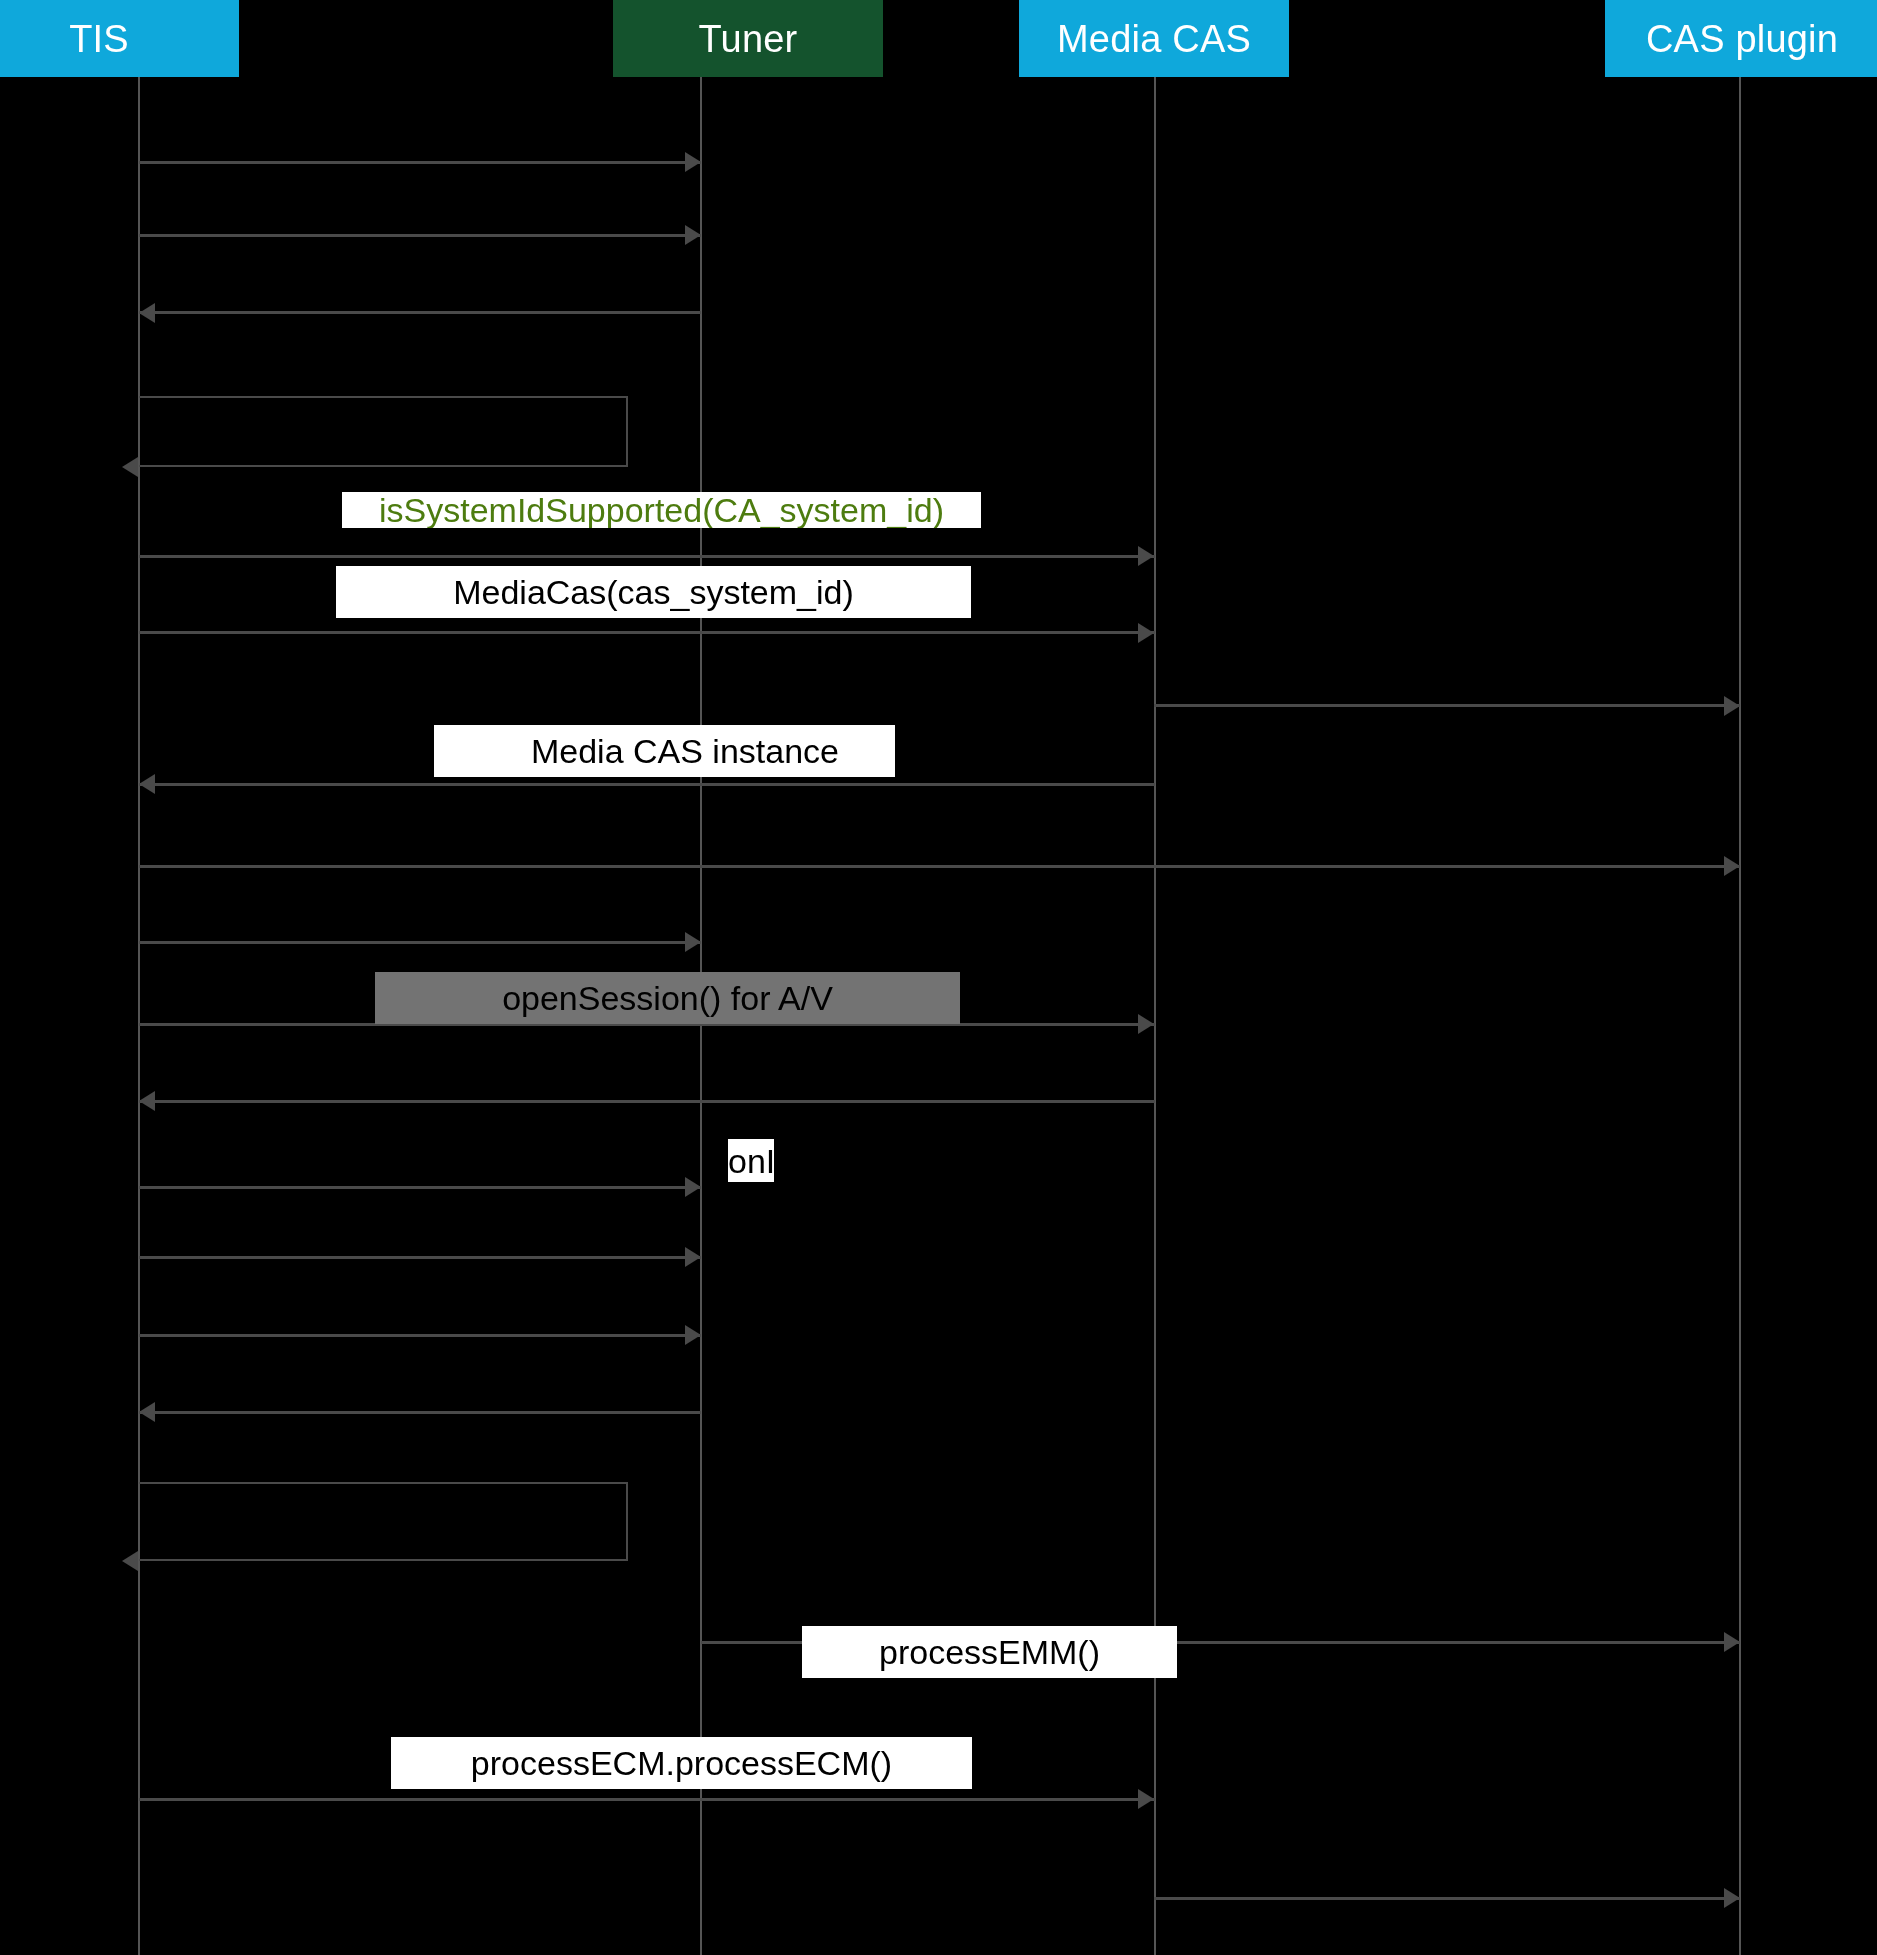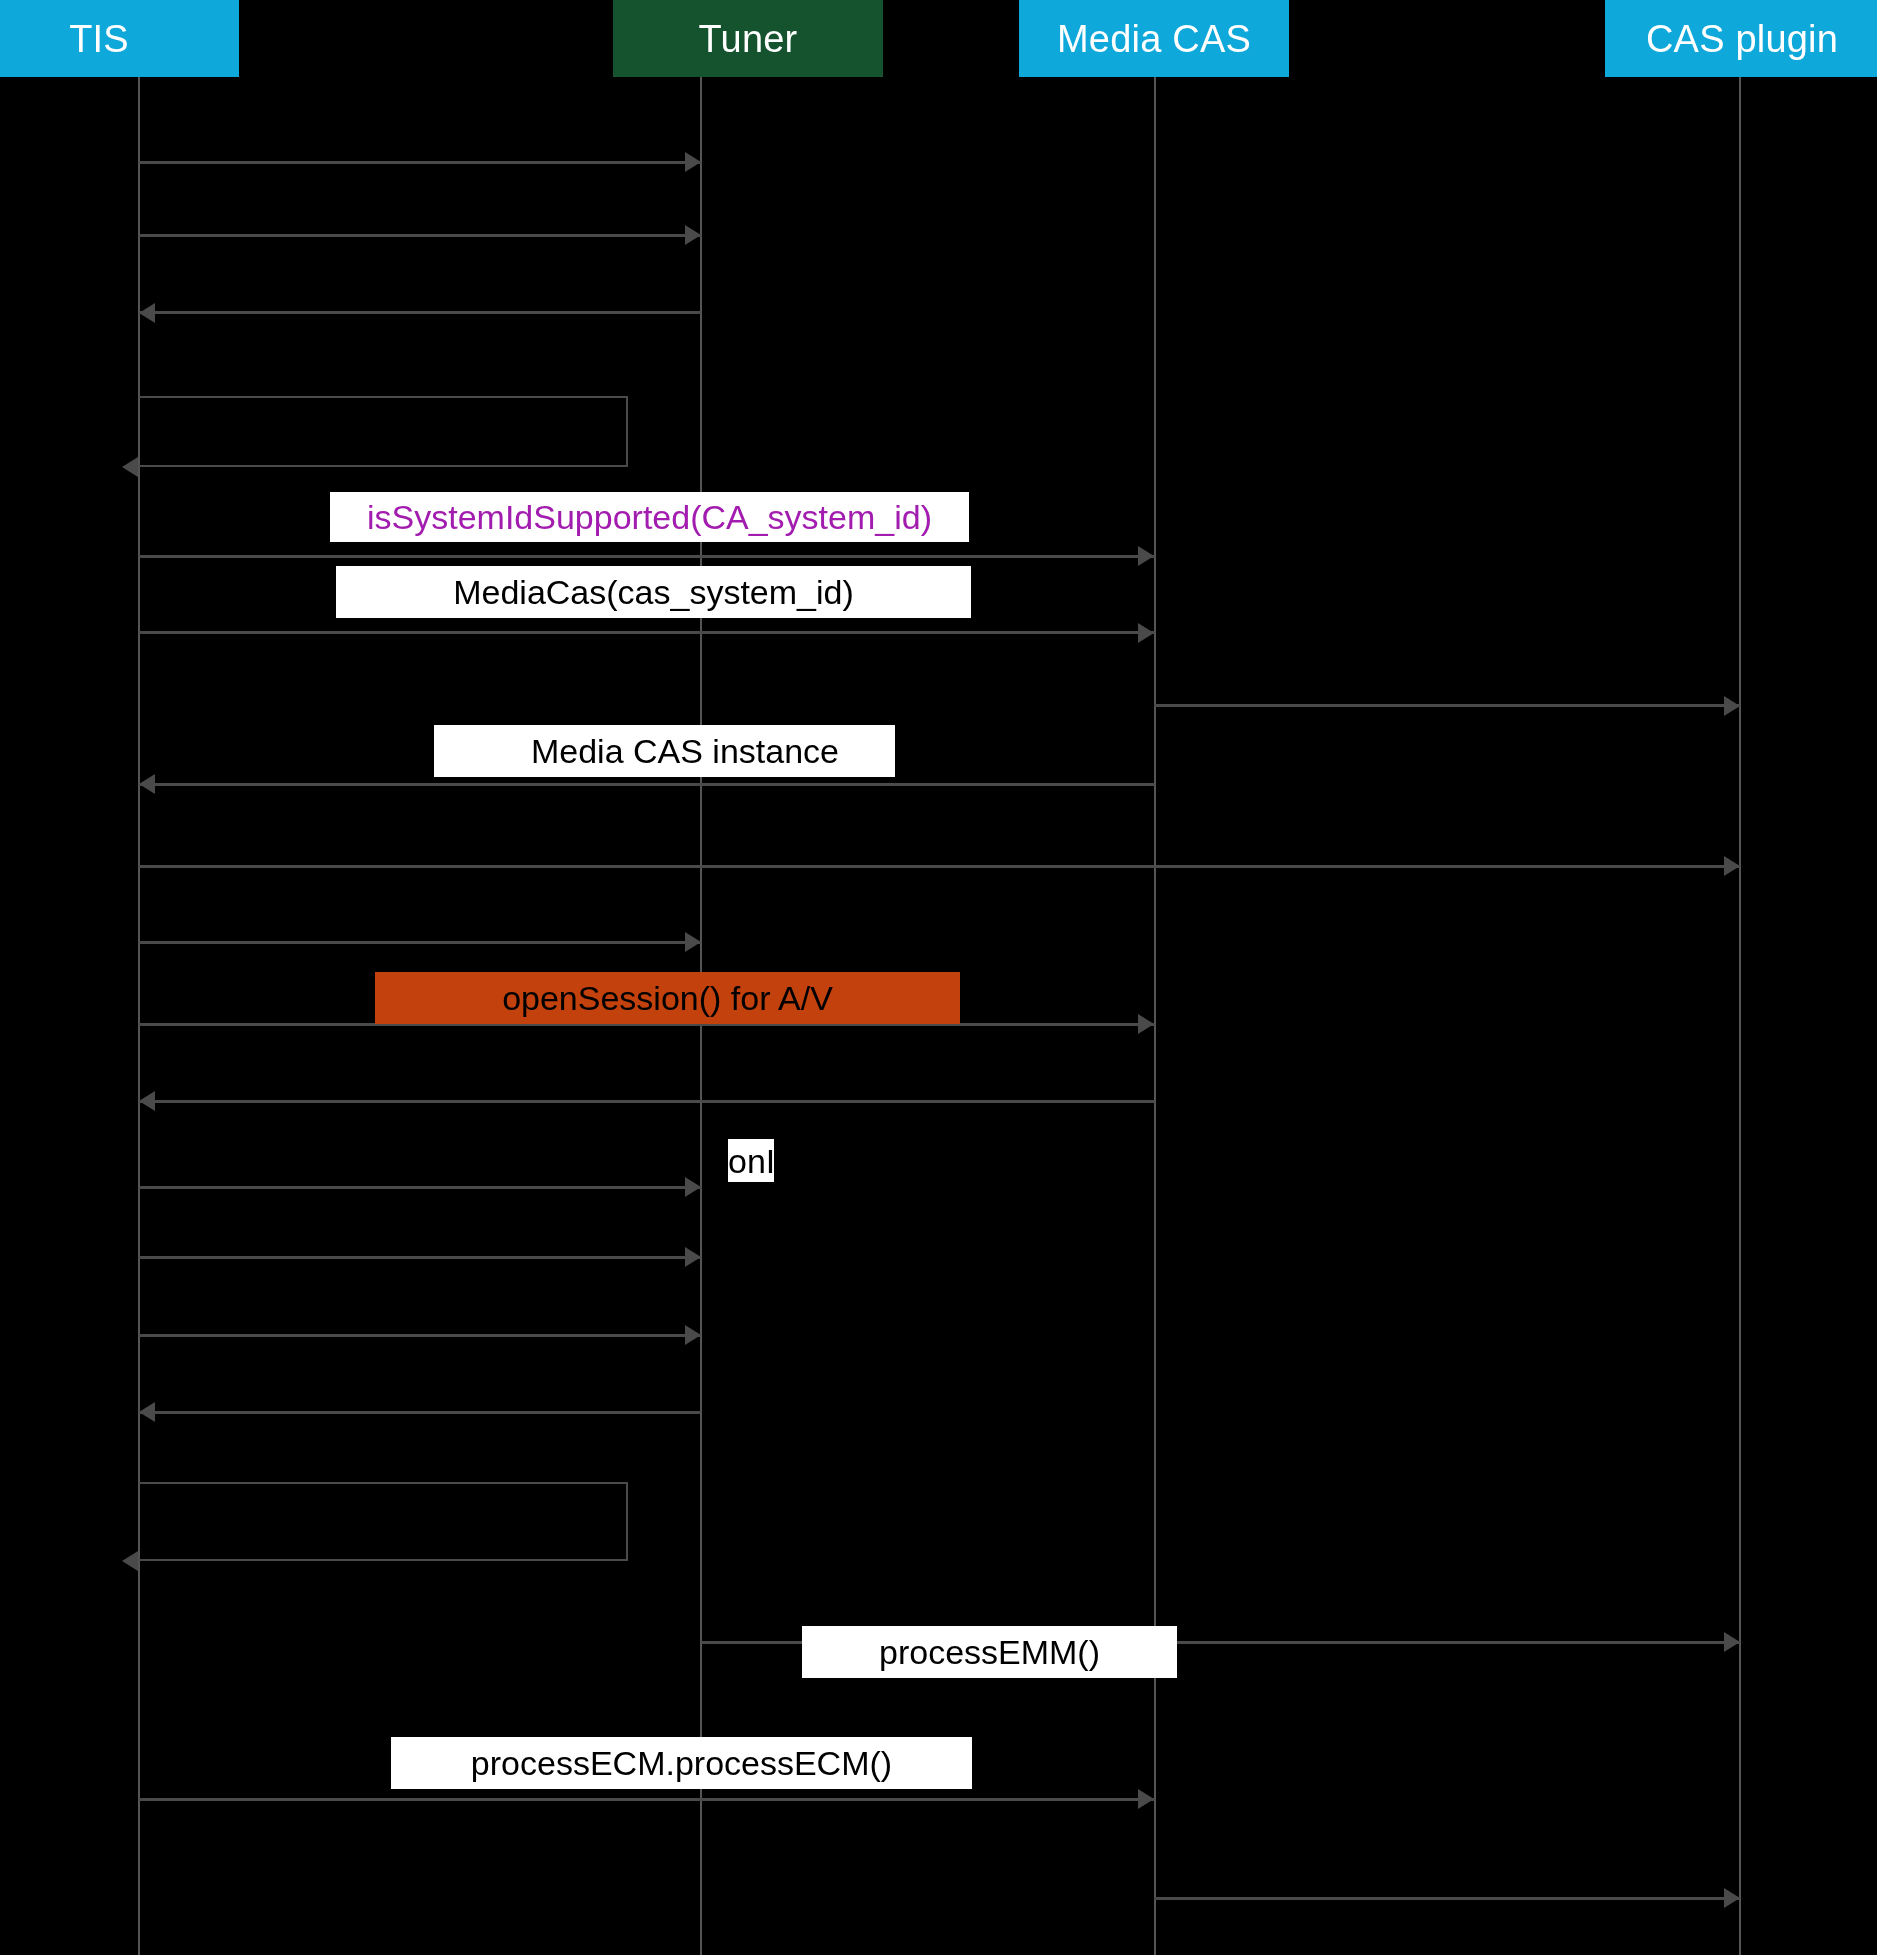--- a/index.html
+++ b/index.html
@@ -111,36 +111,36 @@
     <div class="msgline" style="left: 139px; top: 161px; width: 562px; background: rgb(74, 74, 74);"></div>
     <div class="arrowhead right" style="top: 152px; left: 685px; border-left-color: rgb(74, 74, 74);"></div>
     <div class="msgline" style="left: 139px; top: 234px; width: 562px; background: rgb(74, 74, 74);"></div>
     <div class="arrowhead right" style="top: 225px; left: 685px; border-left-color: rgb(74, 74, 74);"></div>
     <div class="msgline" style="left: 139px; top: 311px; width: 562px; background: rgb(74, 74, 74);"></div>
     <div class="arrowhead left" style="top: 303px; left: 139px; border-right-color: rgb(74, 74, 74);"></div>
     <div class="selfloop" style="left: 139px; top: 396px; width: 489px; height: 71px; border-color: rgb(74, 74, 74);"></div>
     <div class="arrowhead left" style="left: 122px; top: 457px; border-right-color: rgb(74, 74, 74);"></div>
     <div class="msgline" style="left: 139px; top: 555px; width: 1016px; background: rgb(74, 74, 74);"></div>
     <div class="arrowhead right" style="top: 546px; left: 1138px; border-left-color: rgb(74, 74, 74);"></div>
-    <div class="mlabel" style="left: 330px; top: 492px; width: 639px; height: 50px; background: rgb(255, 255, 255); color: #a21caf;">isSystemIdSupported(CA_system_id)</div>
+    <div class="mlabel" style="left: 342px; top: 492px; width: 639px; height: 36px; background: rgb(255, 255, 255); color: #4d7c0f;">isSystemIdSupported(CA_system_id)</div>
     <div class="msgline" style="left: 139px; top: 631px; width: 1016px; background: rgb(74, 74, 74);"></div>
     <div class="arrowhead right" style="top: 623px; left: 1138px; border-left-color: rgb(74, 74, 74);"></div>
     <div class="mlabel" style="left: 336px; top: 566px; width: 635px; height: 52px; background: rgb(255, 255, 255); color: rgb(0, 0, 0);">MediaCas(cas_system_id)</div>
     <div class="msgline" style="left: 1154px; top: 704px; width: 586px; background: rgb(74, 74, 74);"></div>
     <div class="arrowhead right" style="top: 696px; left: 1724px; border-left-color: rgb(74, 74, 74);"></div>
     <div class="msgline" style="left: 139px; top: 783px; width: 1016px; background: rgb(74, 74, 74);"></div>
     <div class="arrowhead left" style="top: 774px; left: 139px; border-right-color: rgb(74, 74, 74);"></div>
     <div class="mlabel" style="left: 434px; top: 725px; width: 461px; height: 52px; background: rgb(255, 255, 255); color: rgb(0, 0, 0); padding-left: 41px;">Media CAS instance</div>
     <div class="msgline" style="left: 139px; top: 865px; width: 1601px; background: rgb(74, 74, 74);"></div>
     <div class="arrowhead right" style="top: 856px; left: 1724px; border-left-color: rgb(74, 74, 74);"></div>
     <div class="msgline" style="left: 139px; top: 941px; width: 562px; background: rgb(74, 74, 74);"></div>
     <div class="arrowhead right" style="top: 932px; left: 685px; border-left-color: rgb(74, 74, 74);"></div>
     <div class="msgline" style="left: 139px; top: 1023px; width: 1016px; background: rgb(74, 74, 74);"></div>
     <div class="arrowhead right" style="top: 1014px; left: 1138px; border-left-color: rgb(74, 74, 74);"></div>
-    <div class="mlabel" style="left: 375px; top: 972px; width: 585px; height: 52px; background: #c2410c; color: rgb(0, 0, 0);">openSession() for A/V</div>
+    <div class="mlabel" style="left: 375px; top: 972px; width: 585px; height: 52px; background: #737373; color: rgb(0, 0, 0);">openSession() for A/V</div>
     <div class="msgline" style="left: 139px; top: 1100px; width: 1016px; background: rgb(74, 74, 74);"></div>
     <div class="arrowhead left" style="top: 1091px; left: 139px; border-right-color: rgb(74, 74, 74);"></div>
     <div class="msgline" style="left: 139px; top: 1186px; width: 562px; background: rgb(74, 74, 74);"></div>
     <div class="arrowhead right" style="top: 1177px; left: 685px; border-left-color: rgb(74, 74, 74);"></div>
     <div class="mlabel clipped" style="left: 728px; top: 1139px; width: 46px; height: 43px; background: rgb(255, 255, 255); color: rgb(0, 0, 0);">onId</div>
     <div class="msgline" style="left: 139px; top: 1256px; width: 562px; background: rgb(74, 74, 74);"></div>
     <div class="arrowhead right" style="top: 1247px; left: 685px; border-left-color: rgb(74, 74, 74);"></div>
     <div class="msgline" style="left: 139px; top: 1334px; width: 562px; background: rgb(74, 74, 74);"></div>
     <div class="arrowhead right" style="top: 1325px; left: 685px; border-left-color: rgb(74, 74, 74);"></div>
     <div class="msgline" style="left: 139px; top: 1411px; width: 562px; background: rgb(74, 74, 74);"></div>

